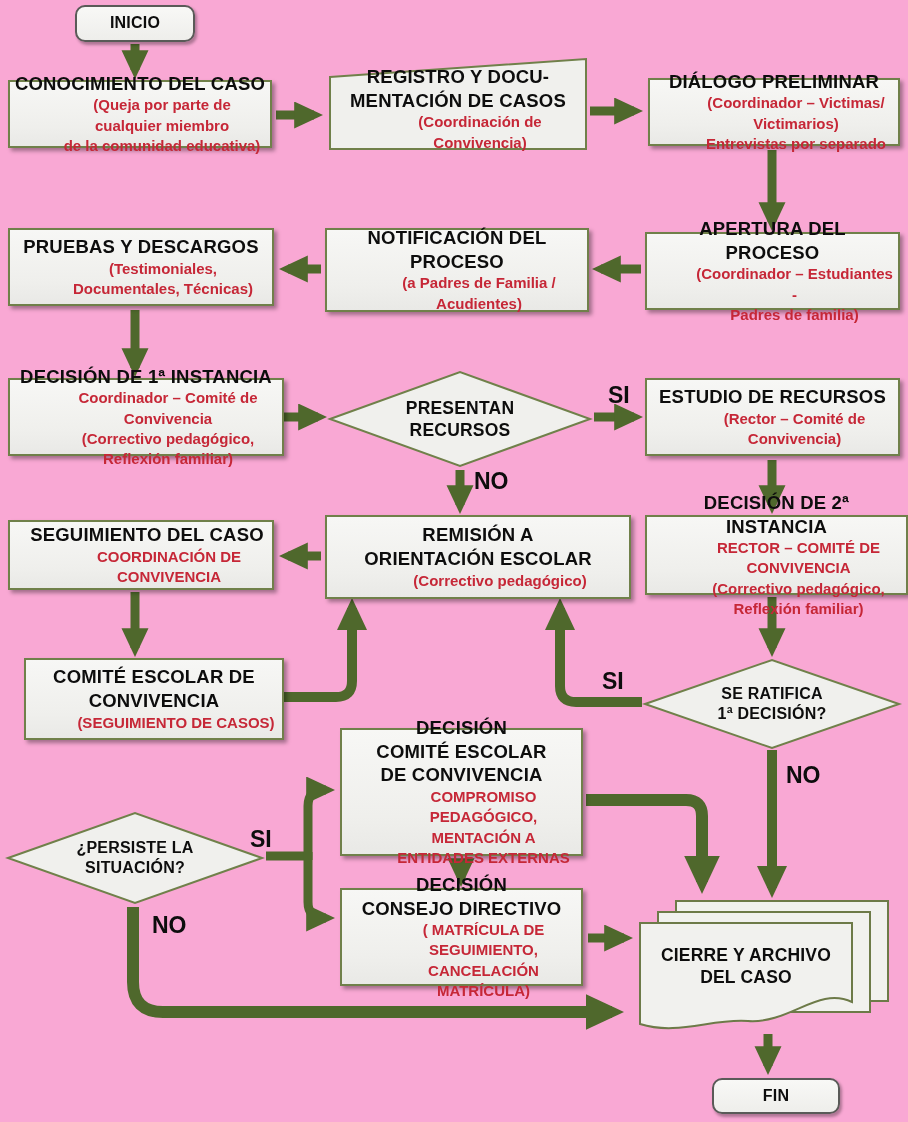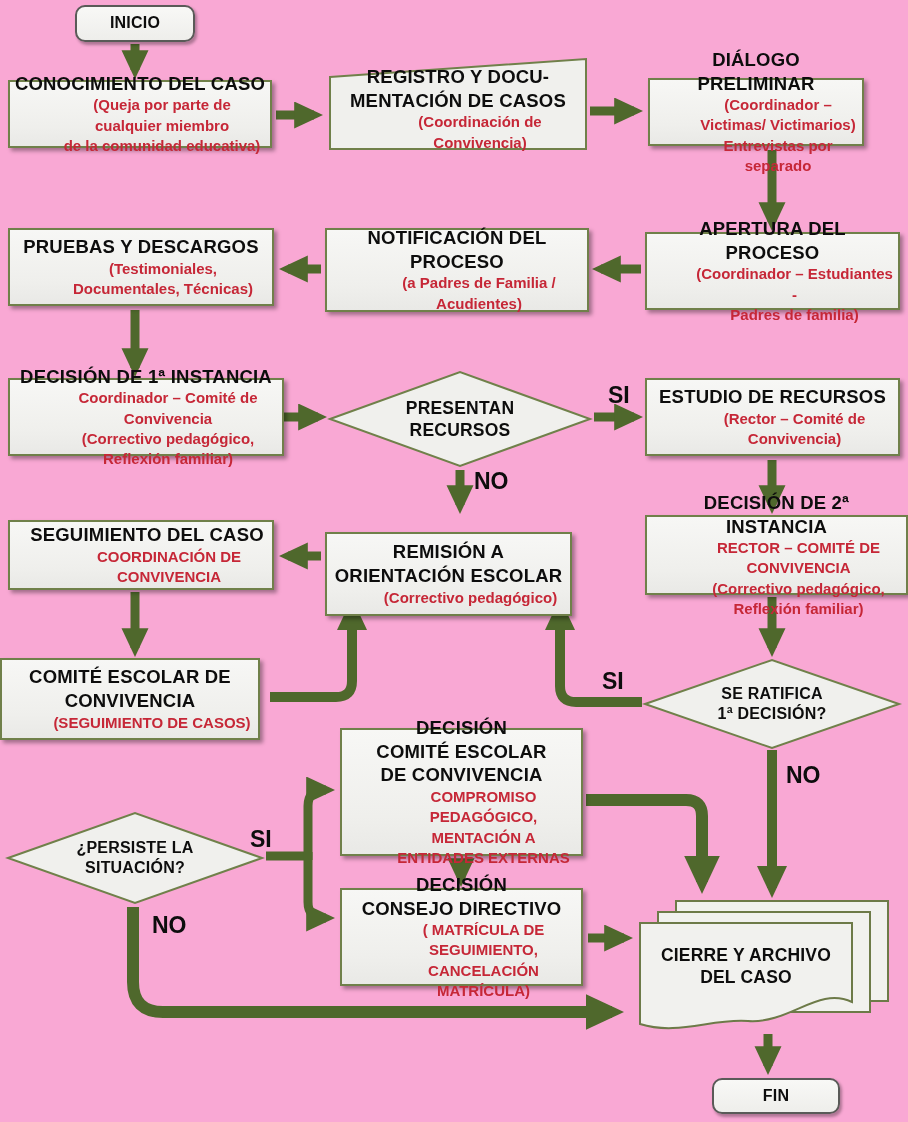--- a/index.html
+++ b/index.html
@@ -99,21 +99,21 @@
     <div class="s">(Queja por parte de cualquier  miembro</div>
     <div class="s">de la comunidad  educativa)</div>
   </div>
 
   <div class="overlaytext" style="left:332px;top:70px;width:252px;height:78px;">
     <div class="t big">REGISTRO Y DOCU-</div>
     <div class="t big">MENTACIÓN  DE CASOS</div>
     <div class="s">(Coordinación  de Convivencia)</div>
   </div>
 
-  <div class="box" style="left:648px;top:78px;width:216px;height:68px;">
+  <div class="box" style="left:648px;top:78px;width:252px;height:68px;">
     <div class="t big">DIÁLOGO PRELIMINAR</div>
     <div class="s">(Coordinador – Victimas/ Victimarios)</div>
     <div class="s">Entrevistas por separado</div>
   </div>
 
   <div class="box" style="left:645px;top:232px;width:255px;height:78px;">
     <div class="t big">APERTURA DEL PROCESO</div>
     <div class="s">(Coordinador – Estudiantes -</div>
     <div class="s">Padres de familia)</div>
   </div>
@@ -143,33 +143,33 @@
   <div class="box" style="left:645px;top:378px;width:255px;height:78px;">
     <div class="t big">ESTUDIO DE RECURSOS</div>
     <div class="s">(Rector – Comité de Convivencia)</div>
   </div>
 
   <div class="box" style="left:8px;top:520px;width:266px;height:70px;padding-left:16px;">
     <div class="t big">SEGUIMIENTO DEL CASO</div>
     <div class="s">COORDINACIÓN DE CONVIVENCIA</div>
   </div>
 
-  <div class="box" style="left:325px;top:532px;width:247px;height:84px;">
+  <div class="box" style="left:325px;top:515px;width:306px;height:84px;">
     <div class="t big">REMISIÓN A</div>
     <div class="t big">ORIENTACIÓN ESCOLAR</div>
     <div class="s">(Correctivo pedagógico)</div>
   </div>
 
   <div class="box" style="left:645px;top:515px;width:263px;height:80px;text-align:center;">
     <div class="t big">DECISIÓN DE 2ª INSTANCIA</div>
     <div class="s">RECTOR – COMITÉ DE CONVIVENCIA</div>
     <div class="s">(Correctivo pedagógico,  Reflexión familiar)</div>
   </div>
 
-  <div class="box" style="left:0;top:658px;width:260px;height:82px;">
+  <div class="box" style="left:24px;top:658px;width:260px;height:82px;">
     <div class="t big">COMITÉ ESCOLAR DE</div>
     <div class="t big">CONVIVENCIA</div>
     <div class="s">(SEGUIMIENTO   DE CASOS)</div>
   </div>
 
   <div class="overlaytext" style="left:680px;top:680px;width:184px;height:48px;">
     <div class="t sm">SE RATIFICA</div>
     <div class="t sm">1ª DECISIÓN?</div>
   </div>
 

